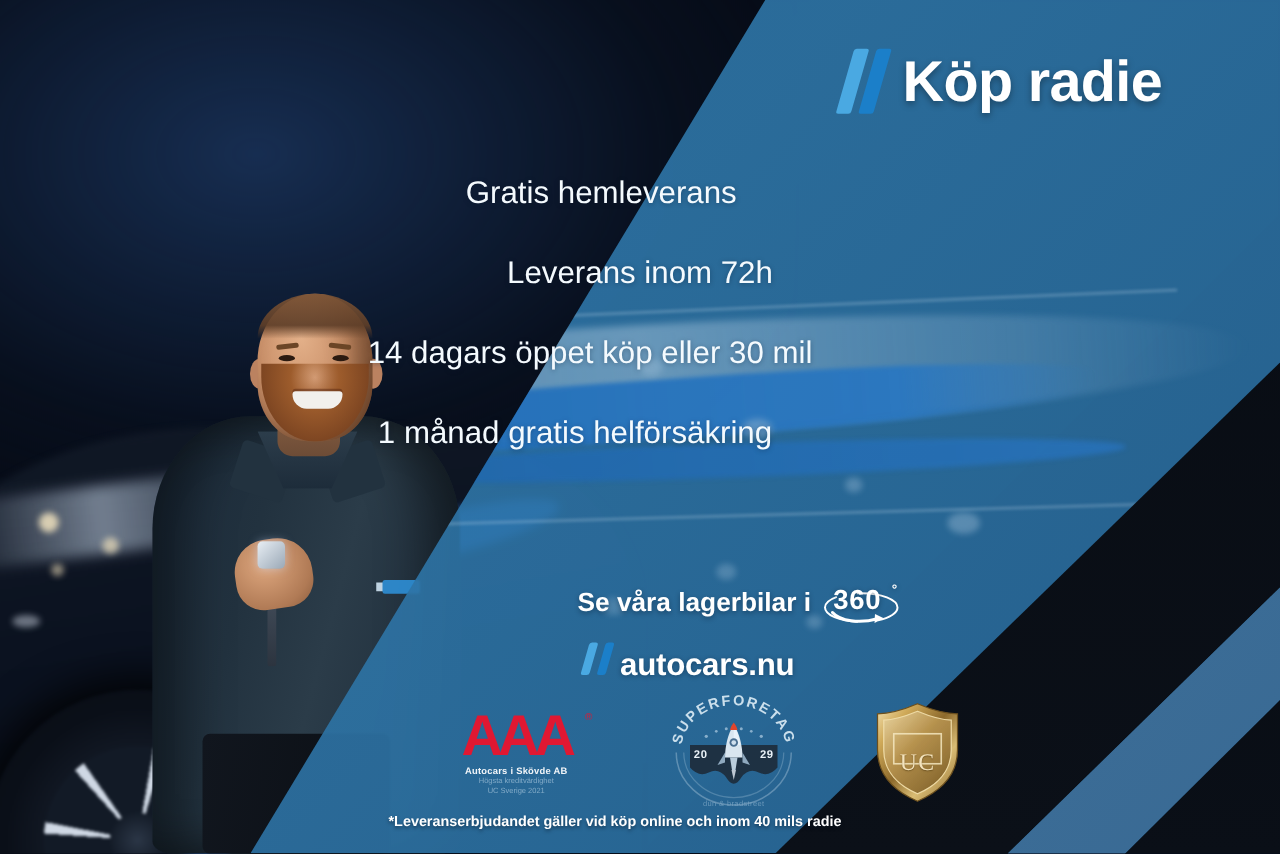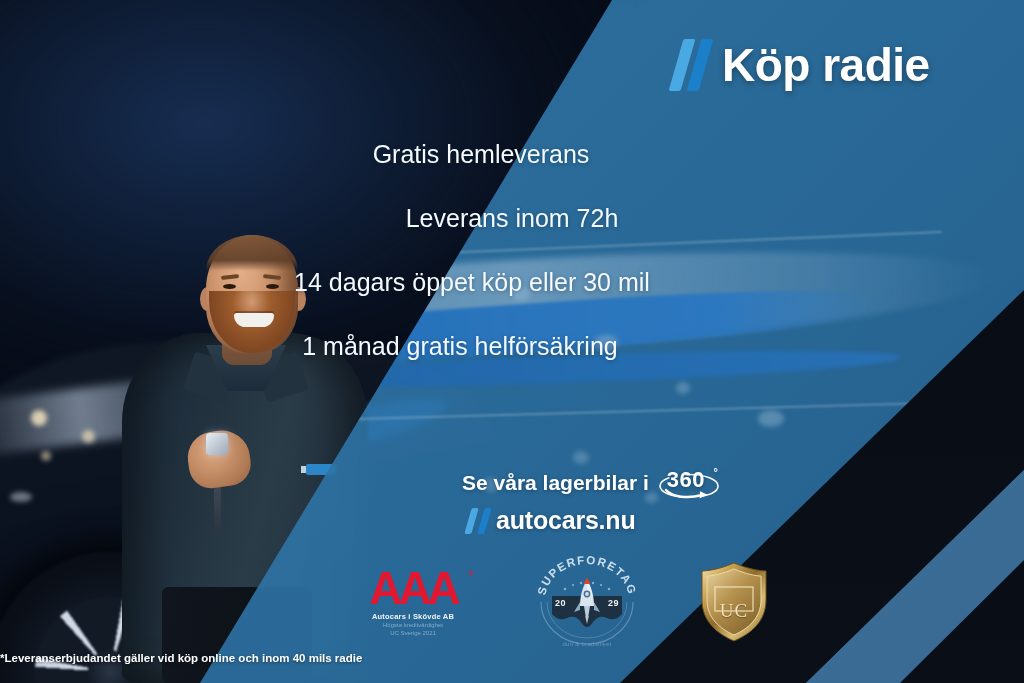--- a/index.html
+++ b/index.html
@@ -276,20 +276,21 @@
   .badge360 .deg{
     position:absolute; right:2px; top:0px; font-size:11px; color:#fff; font-weight:700;
   }
   .cta-line2{
     display:flex; align-items:center; gap:8px; margin-top:6px; margin-left:6px;
   }
   .cta-line2 .slash-mark i{ height:26px; width:7px; }
   .url{
     font-size:25px; font-weight:700; color:#fff; letter-spacing:-.2px;
     text-shadow:0 1px 4px rgba(0,20,40,.4);
+    margin-top:12px;
   }
 
   
   .logos{
     position:absolute; left:350px; top:556px; width:420px; height:92px;
     display:flex; align-items:center; justify-content:space-between;
   }
   .logo-aaa{ position:relative; width:126px; text-align:center; }
   .aaa-letters{
     font-size:46px; font-weight:700; color:#e01832; letter-spacing:-4px;
@@ -318,21 +319,21 @@
   .logo-uc svg{ position:absolute; inset:0; }
   .uc-text{
     position:absolute; left:0; top:40px; width:72px; text-align:center;
     font-size:19px; font-weight:400; color:#f3e3bd; letter-spacing:1px;
     font-family:"Liberation Serif", serif;
     text-shadow:0 1px 1px rgba(60,40,0,.5);
   }
 
   .footnote{
     position:absolute; left:0; top:652px; width:1024px;
-    text-align:left; padding-right:40px;
+    text-align:center; padding-right:40px;
     font-size:11.5px; font-weight:700; color:#ffffff;
     text-shadow:0 1px 3px rgba(0,15,30,.5);
     white-space:nowrap;
   }
 </style>
 </head>
 <body>
 
 <div class="stage">
 

